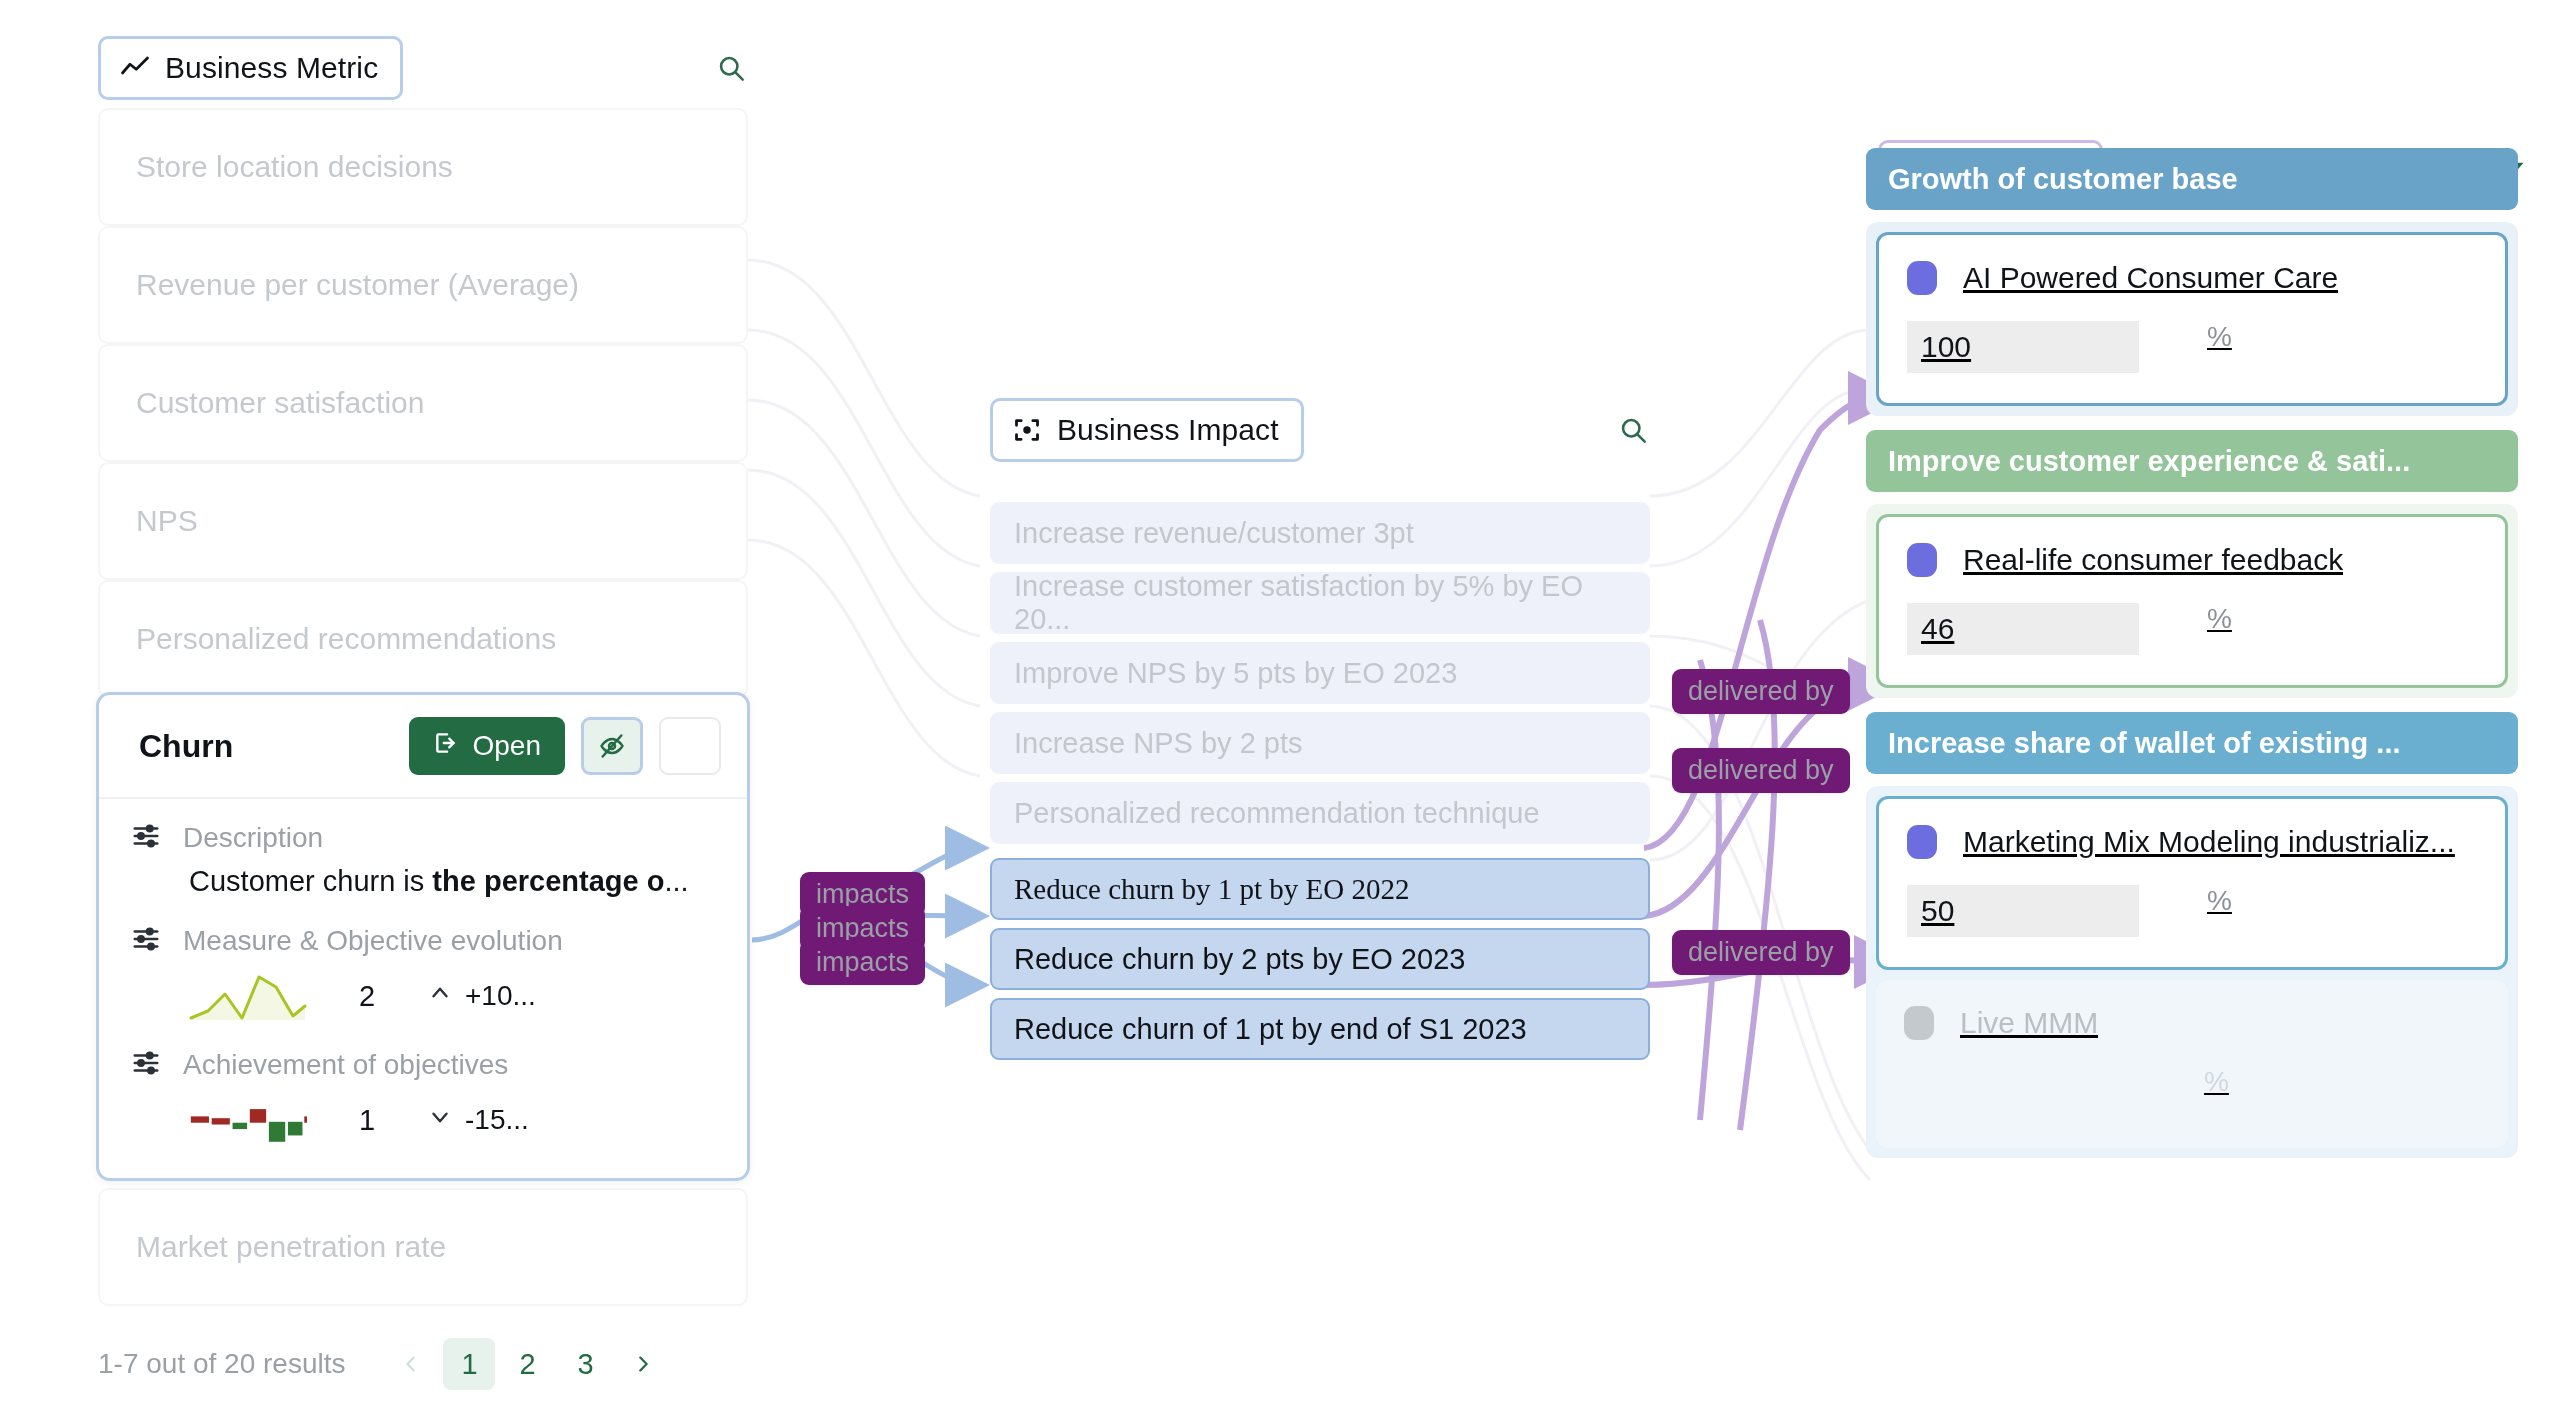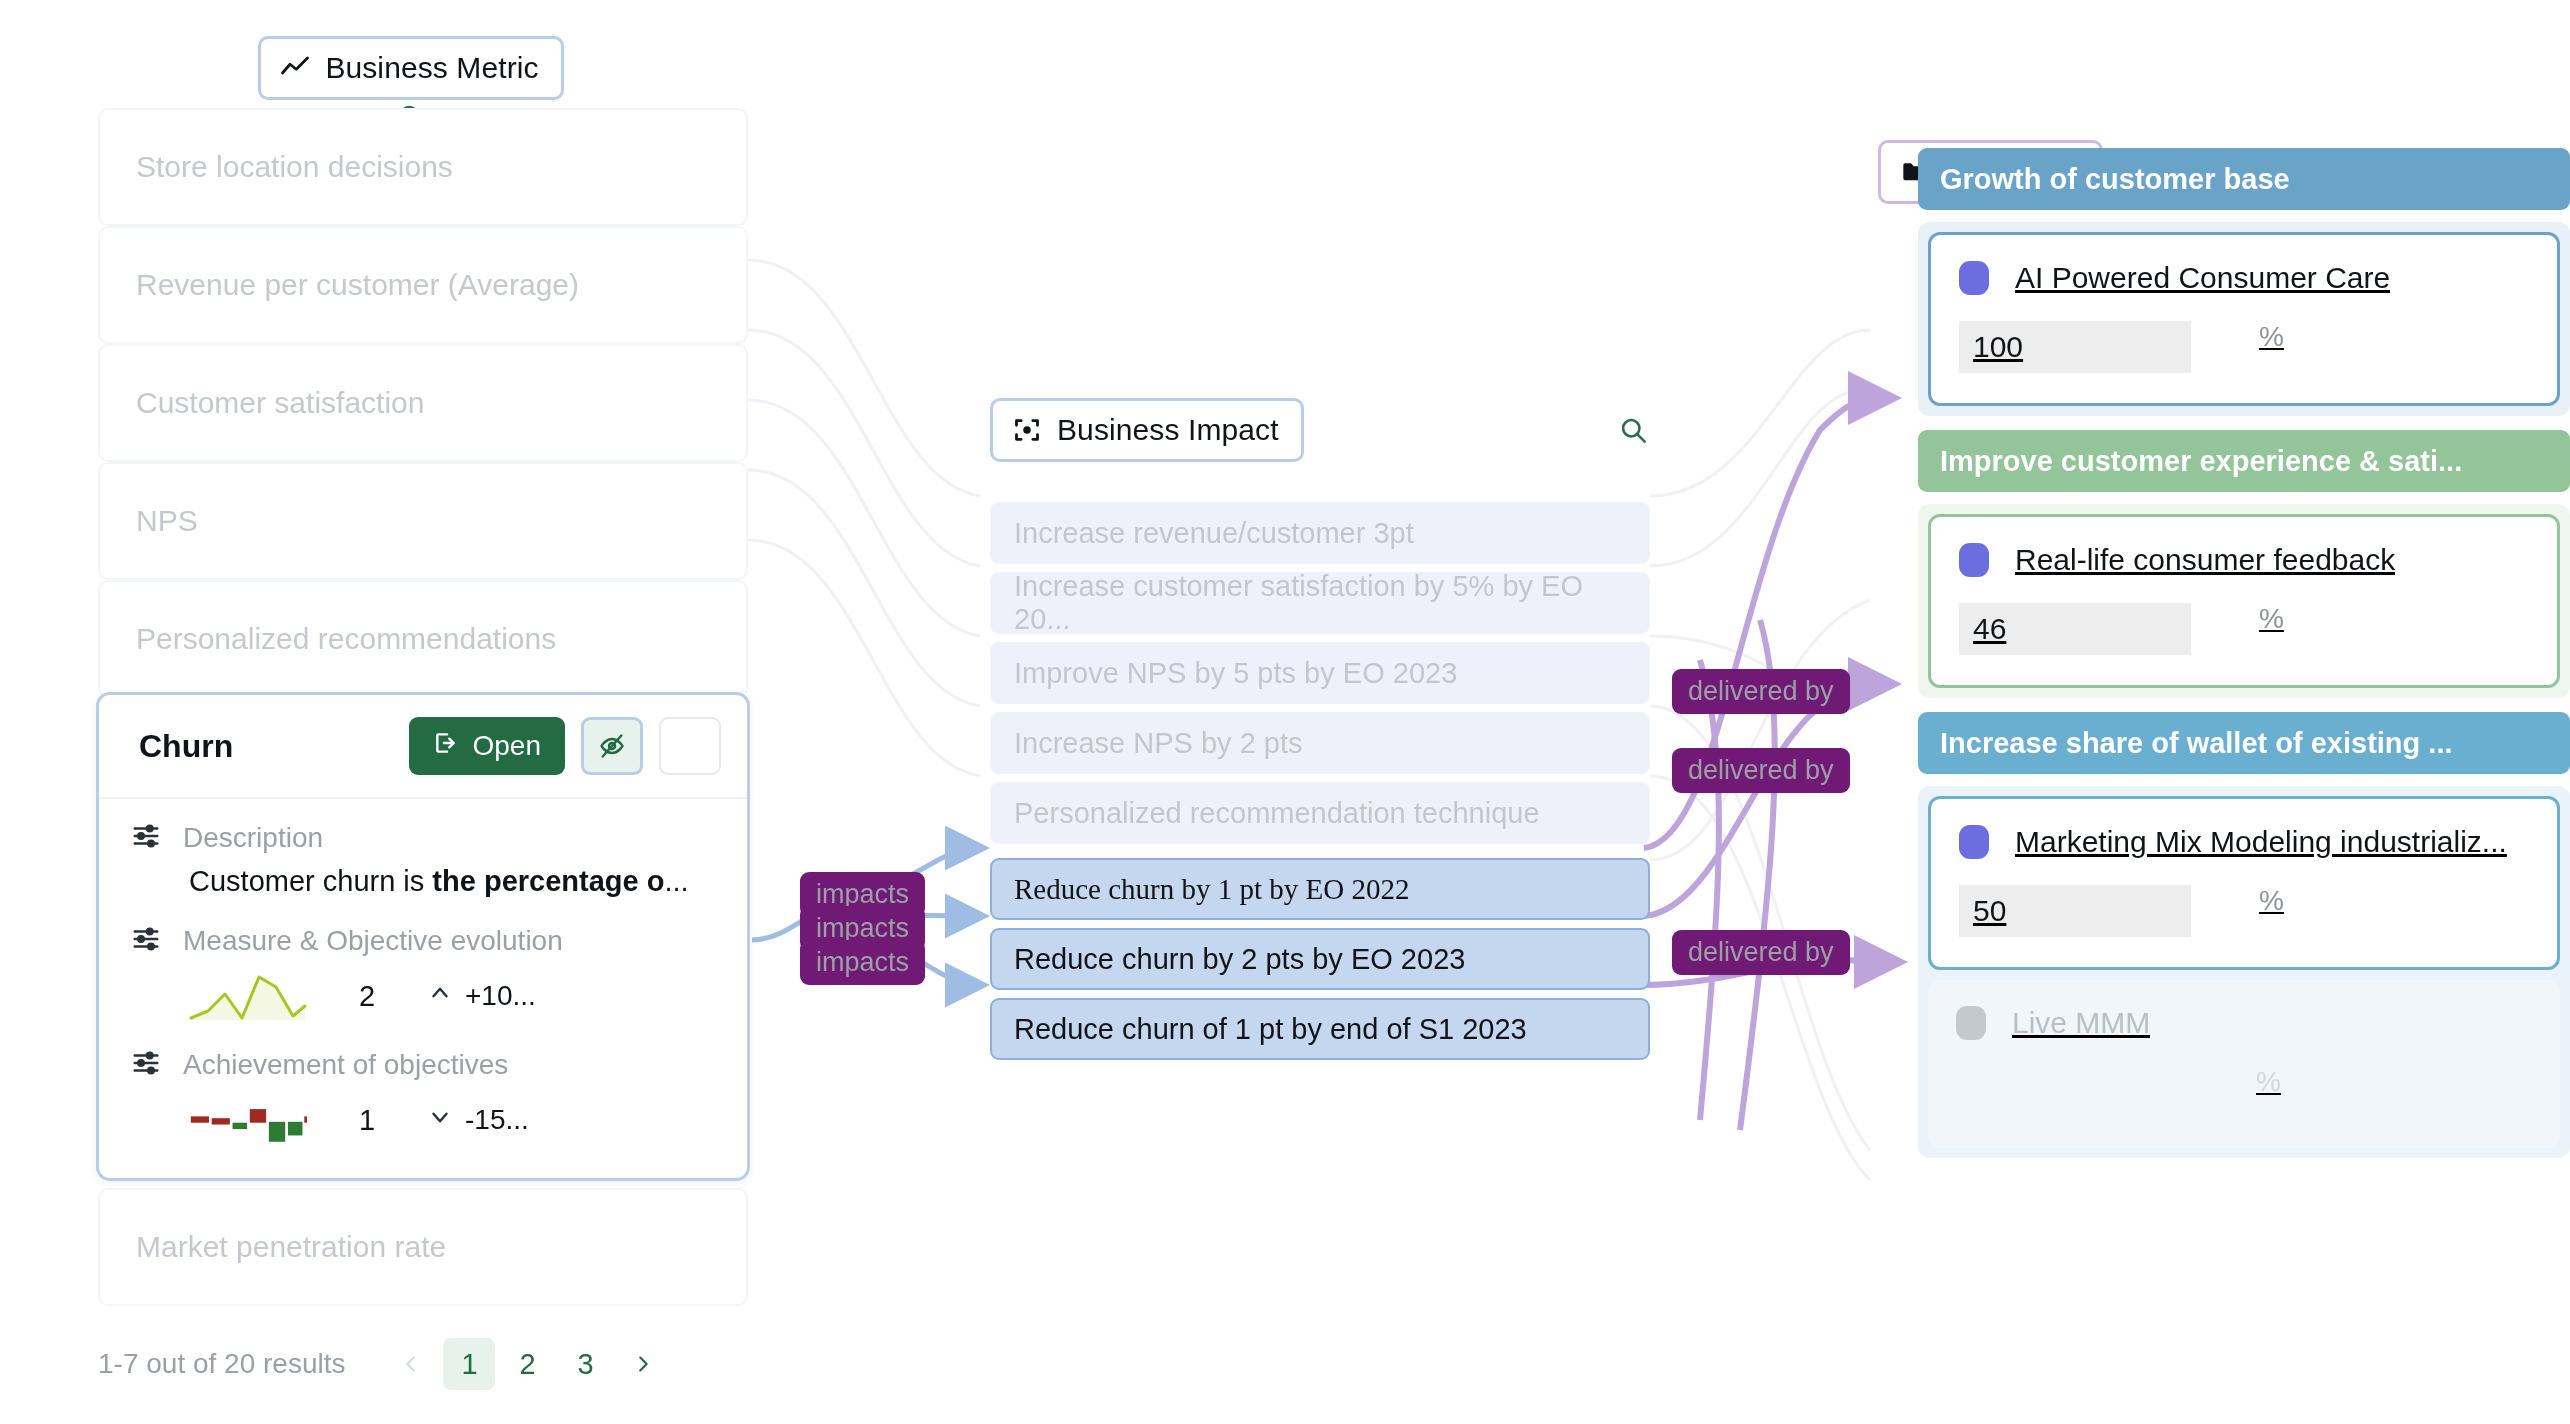--- a/index.html
+++ b/index.html
@@ -86,21 +86,21 @@
   
   #impact-col { position: absolute; left: 990px; top: 400px; width: 660px; margin-top: 24px; }
   .impact-row {
     height: 62px; display: flex; align-items: center; padding: 0 22px;
     font-size: 29px; border-radius: 9px; margin-bottom: 8px;
   }
   .impact-row.dim  { background: #eef1f9; color: #c3c7cd; border: 2px solid transparent; }
   .impact-row.hot  { background: #c5d6ef; color: #101418; border: 2px solid #8bb0df; }
 
   
-  #usecase-col { position: absolute; left: 1918px; top: 148px; width: 652px; }
+  #usecase-col { position: absolute; left: 1866px; top: 148px; width: 652px; }
   .uc-banner {
     height: 62px; display: flex; align-items: center; padding: 0 22px;
     border-radius: 9px; color: #fff; font-size: 29px; font-weight: bold;
     margin-bottom: 12px;
   }
   .uc-group { border-radius: 12px; padding: 10px; margin-bottom: 14px; }
   .uc-card {
     background: #fff; border-radius: 12px; padding: 26px 28px 30px 28px; text-decoration: underline;
   }
   .uc-card-head { display: flex; align-items: center; gap: 26px; margin-bottom: 26px; }
@@ -180,21 +180,21 @@
     </g>
   </svg>
 
   <div class="edge-label" style="left:800px; top:872px;">impacts</div>
   <div class="edge-label" style="left:800px; top:906px;">impacts</div>
   <div class="edge-label" style="left:800px; top:940px;">impacts</div>
   <div class="edge-label" style="left:1672px; top:669px;">delivered by</div>
   <div class="edge-label" style="left:1672px; top:748px;">delivered by</div>
   <div class="edge-label" style="left:1672px; top:930px;">delivered by</div>
 
-  <div class="col-head" style="left:86px; top:36px; width:650px; justify-content:space-between;flex-direction:column;">
+  <div class="col-head" style="left:98px; top:36px; width:650px; justify-content:space-between;">
     <div class="chip blue">
       <span class="glyph">
         <svg width="30" height="30" viewBox="0 0 24 24" fill="none" stroke="#101418" stroke-width="2.2" stroke-linecap="round" stroke-linejoin="round">
             <polyline points="2,16 8,9 13,13 22,4"></polyline>
           </svg>
       </span>
       <span>Business Metric</span>
     </div>
     <span class="ic">
       <svg width="28" height="28" viewBox="0 0 24 24" fill="none" stroke="#2d6a4f" stroke-width="2.2" stroke-linecap="round">

